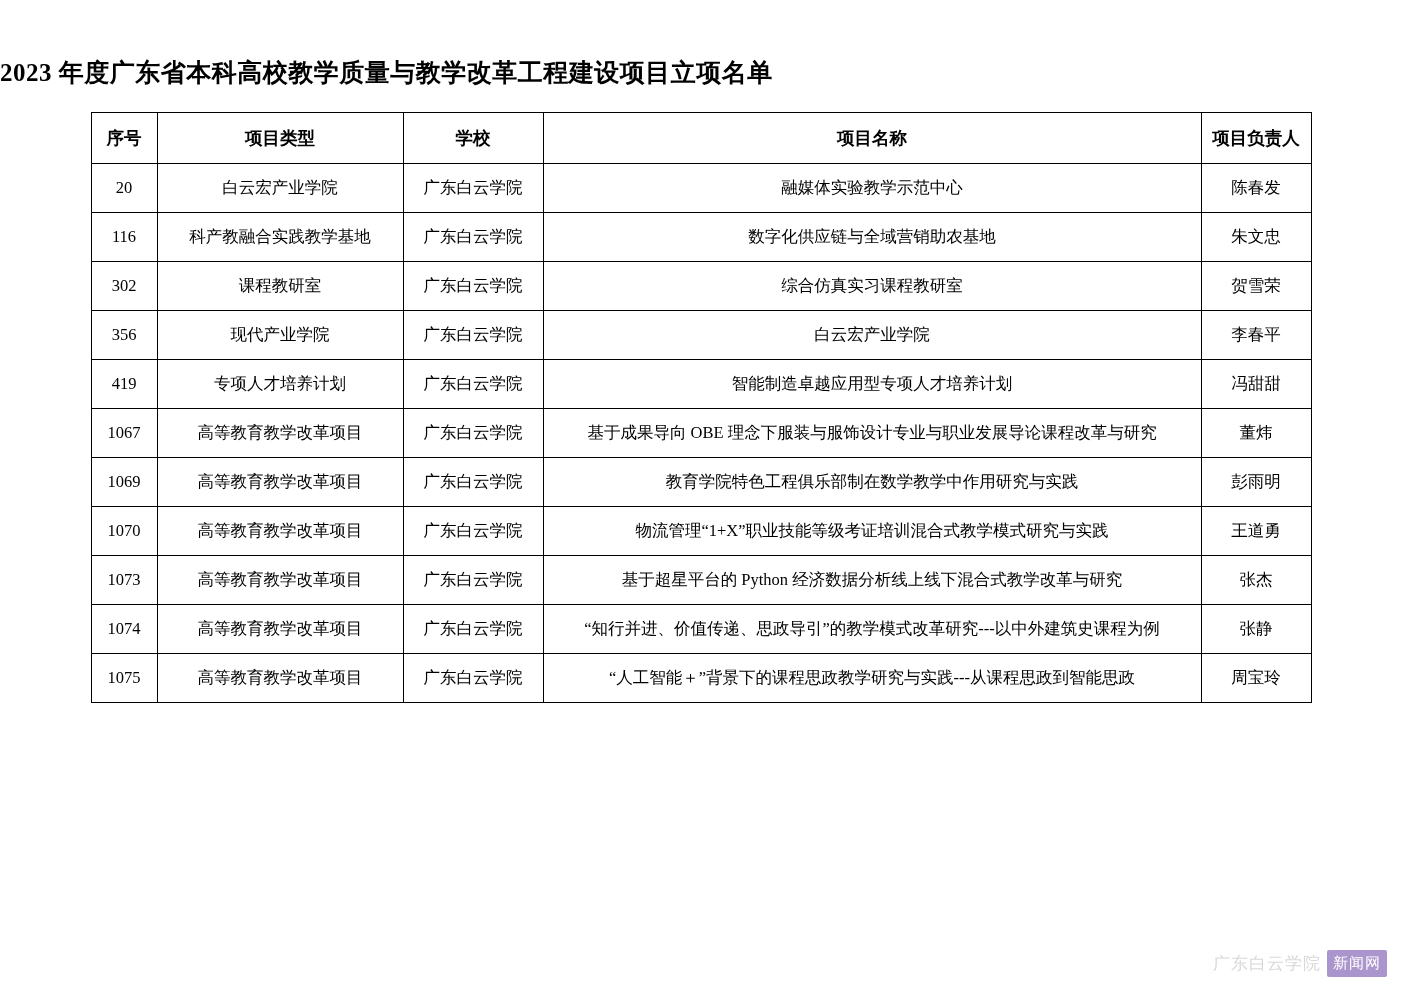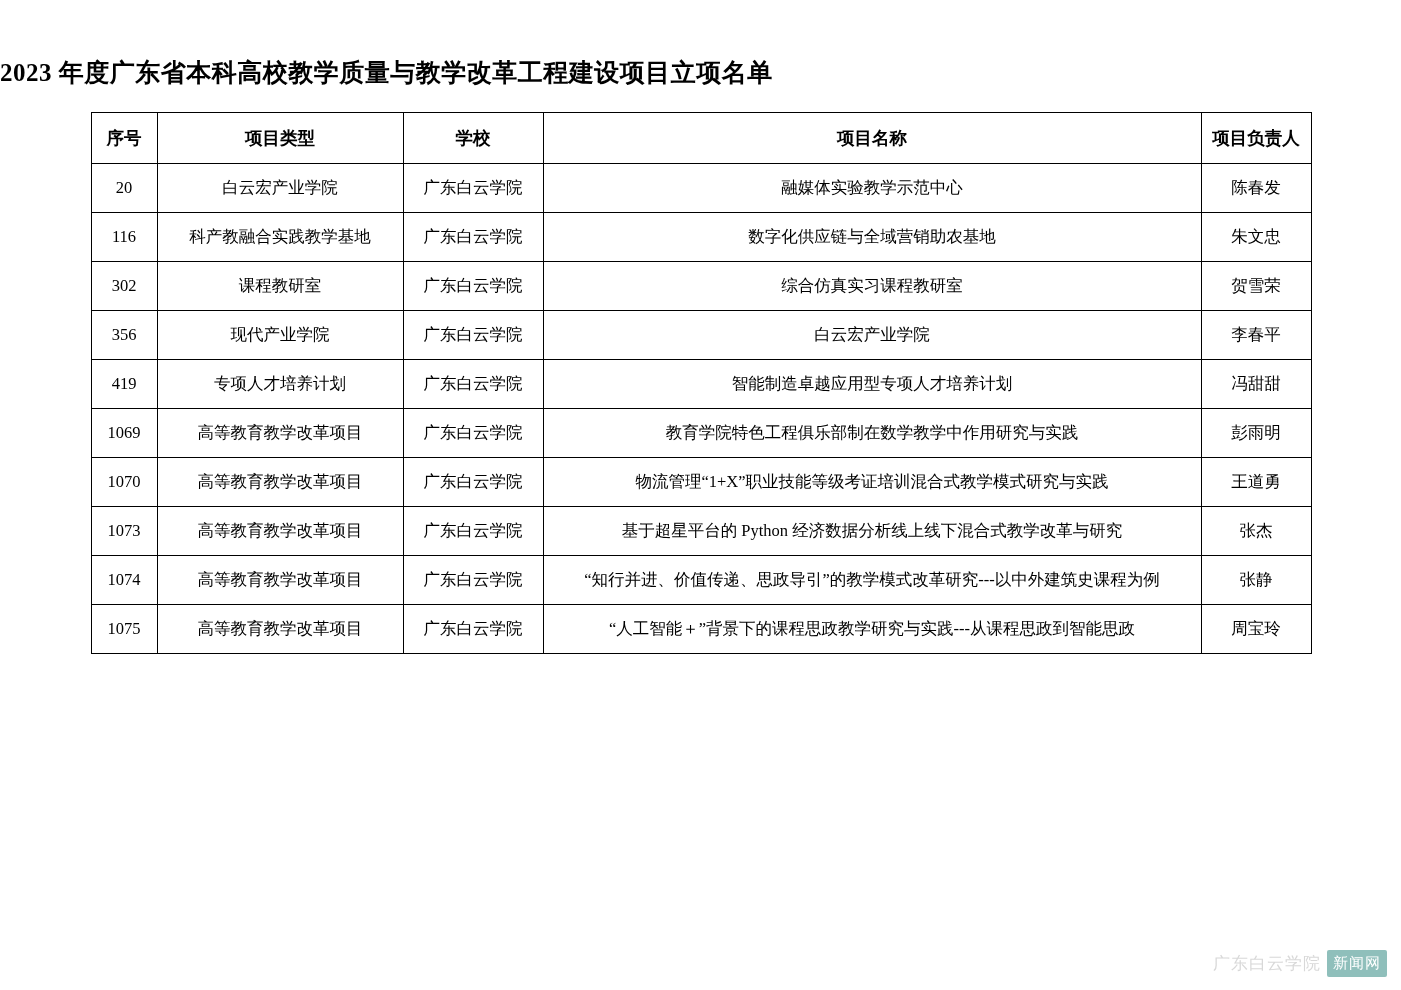--- a/index.html
+++ b/index.html
@@ -79,21 +79,21 @@
     opacity: 0.55;
     pointer-events: none;
   }
   .wm-text {
     font-size: 17px;
     color: #b9b9b9;
     letter-spacing: 1px;
     font-family: "Liberation Serif", "DejaVu Serif", serif;
   }
   .wm-badge {
-    background: #0f766e;
+    background: #4c1d95;
     color: #fff;
     font-size: 15px;
     padding: 4px 6px;
     border-radius: 2px;
     letter-spacing: 1px;
     opacity: 0.85;
     font-family: "Liberation Serif", "DejaVu Serif", serif;
   }
 </style>
 </head>
@@ -151,20 +151,27 @@
             <td class="cell-leader">李春平</td>
           </tr>
           <tr>
             <td class="cell-seq">419</td>
             <td class="cell-type">专项人才培养计划</td>
             <td class="cell-school">广东白云学院</td>
             <td class="cell-name">智能制造卓越应用型专项人才培养计划</td>
             <td class="cell-leader">冯甜甜</td>
           </tr>
           <tr>
+            <td class="cell-seq">1067</td>
+            <td class="cell-type">高等教育教学改革项目</td>
+            <td class="cell-school">广东白云学院</td>
+            <td class="cell-name">基于成果导向 OBE 理念下服装与服饰设计专业与职业发展导论课程改革与研究</td>
+            <td class="cell-leader">董炜</td>
+          </tr>
+          <tr>
             <td class="cell-seq">1069</td>
             <td class="cell-type">高等教育教学改革项目</td>
             <td class="cell-school">广东白云学院</td>
             <td class="cell-name">教育学院特色工程俱乐部制在数学教学中作用研究与实践</td>
             <td class="cell-leader">彭雨明</td>
           </tr>
           <tr>
             <td class="cell-seq">1070</td>
             <td class="cell-type">高等教育教学改革项目</td>
             <td class="cell-school">广东白云学院</td>

